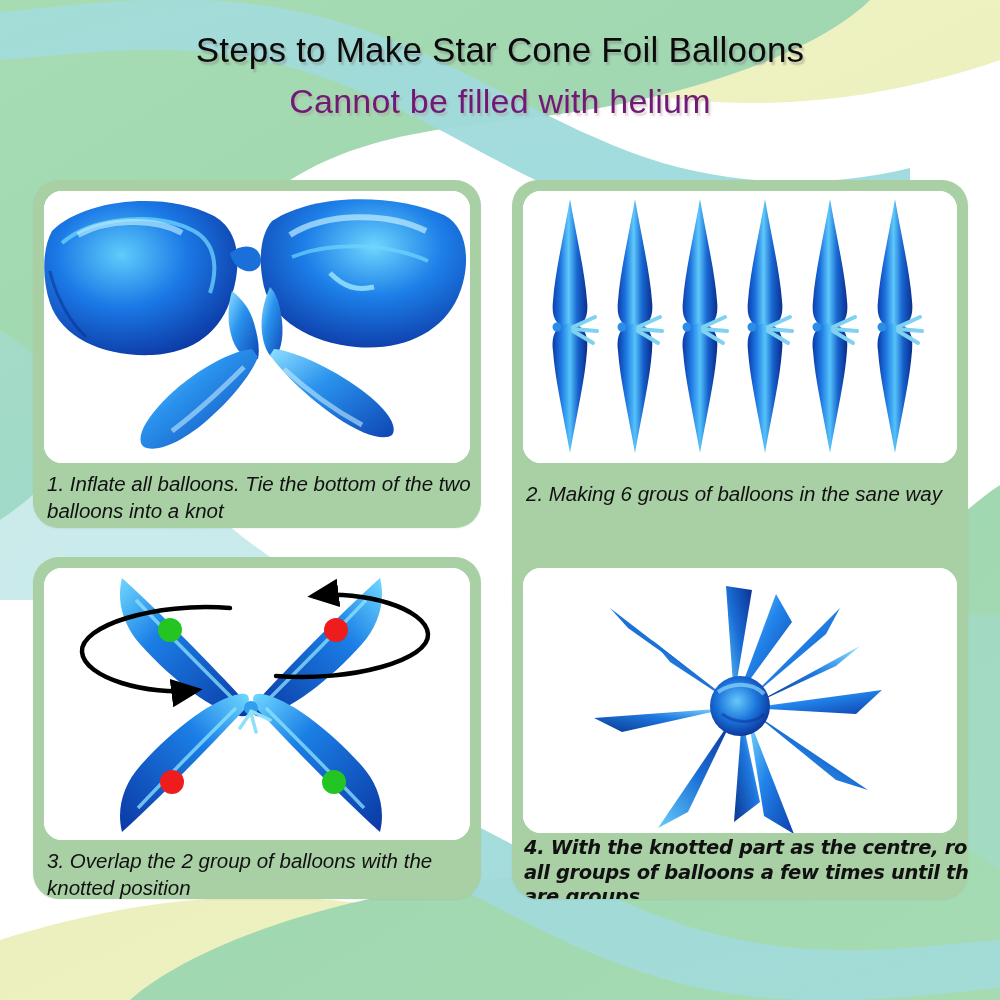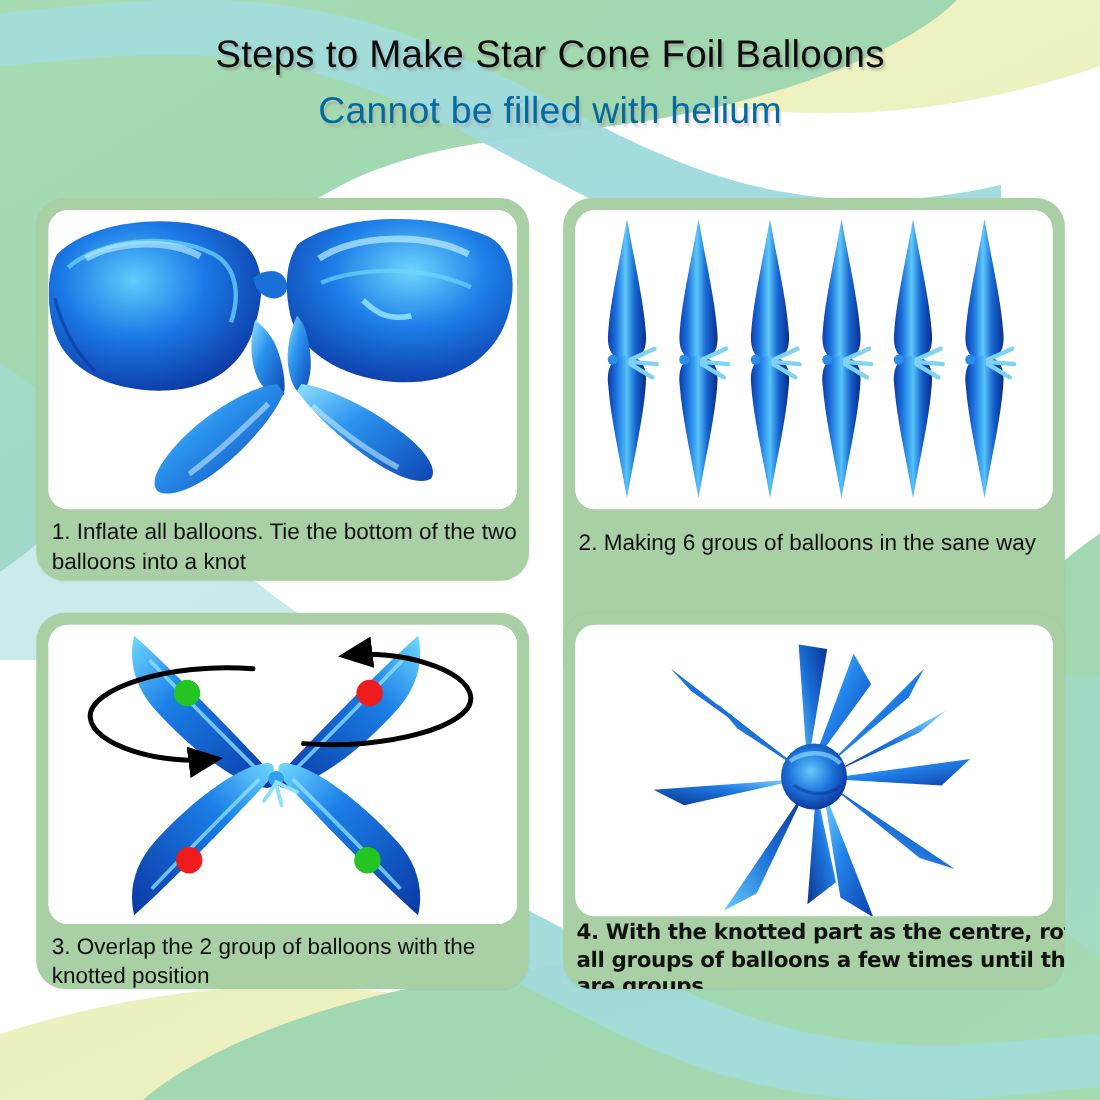--- a/index.html
+++ b/index.html
@@ -45,21 +45,21 @@
     letter-spacing: 0.2px;
     text-shadow: 2px 3px 2px rgba(120,120,120,0.40);
     line-height: 1.15;
     white-space: nowrap;
   }
   .title-sub {
     margin-top: 12px;
     font-family: "Liberation Sans", sans-serif;
     font-size: 34px;
     font-weight: 400;
-    color: #0369a1;
+    color: #701a75;
     letter-spacing: 0.2px;
     text-shadow: 2px 3px 2px rgba(170,140,140,0.38);
     line-height: 1.15;
     white-space: nowrap;
   }
 
   
   .grid {
     position: absolute;
     left: 0;
@@ -68,20 +68,21 @@
     height: 1000px;
     z-index: 5;
   }
 
   .panel {
     position: absolute;
     background: #a9cfa5;
     border-radius: 26px;
     box-shadow: 0 1px 2px rgba(0,0,0,0.05);
     overflow: hidden;
+    font-style: italic;
   }
   .panel-1 { left: 33px;  top: 180px; width: 448px; height: 348px; }
   .panel-2 { left: 512px; top: 180px; width: 456px; height: 448px; }
   .panel-3 { left: 33px;  top: 557px; width: 448px; height: 342px; border-radius: 26px; }
   .panel-4 { left: 512px; top: 557px; width: 456px; height: 342px; }
 
   .panel-image {
     position: absolute;
     left: 11px;
     top: 11px;

